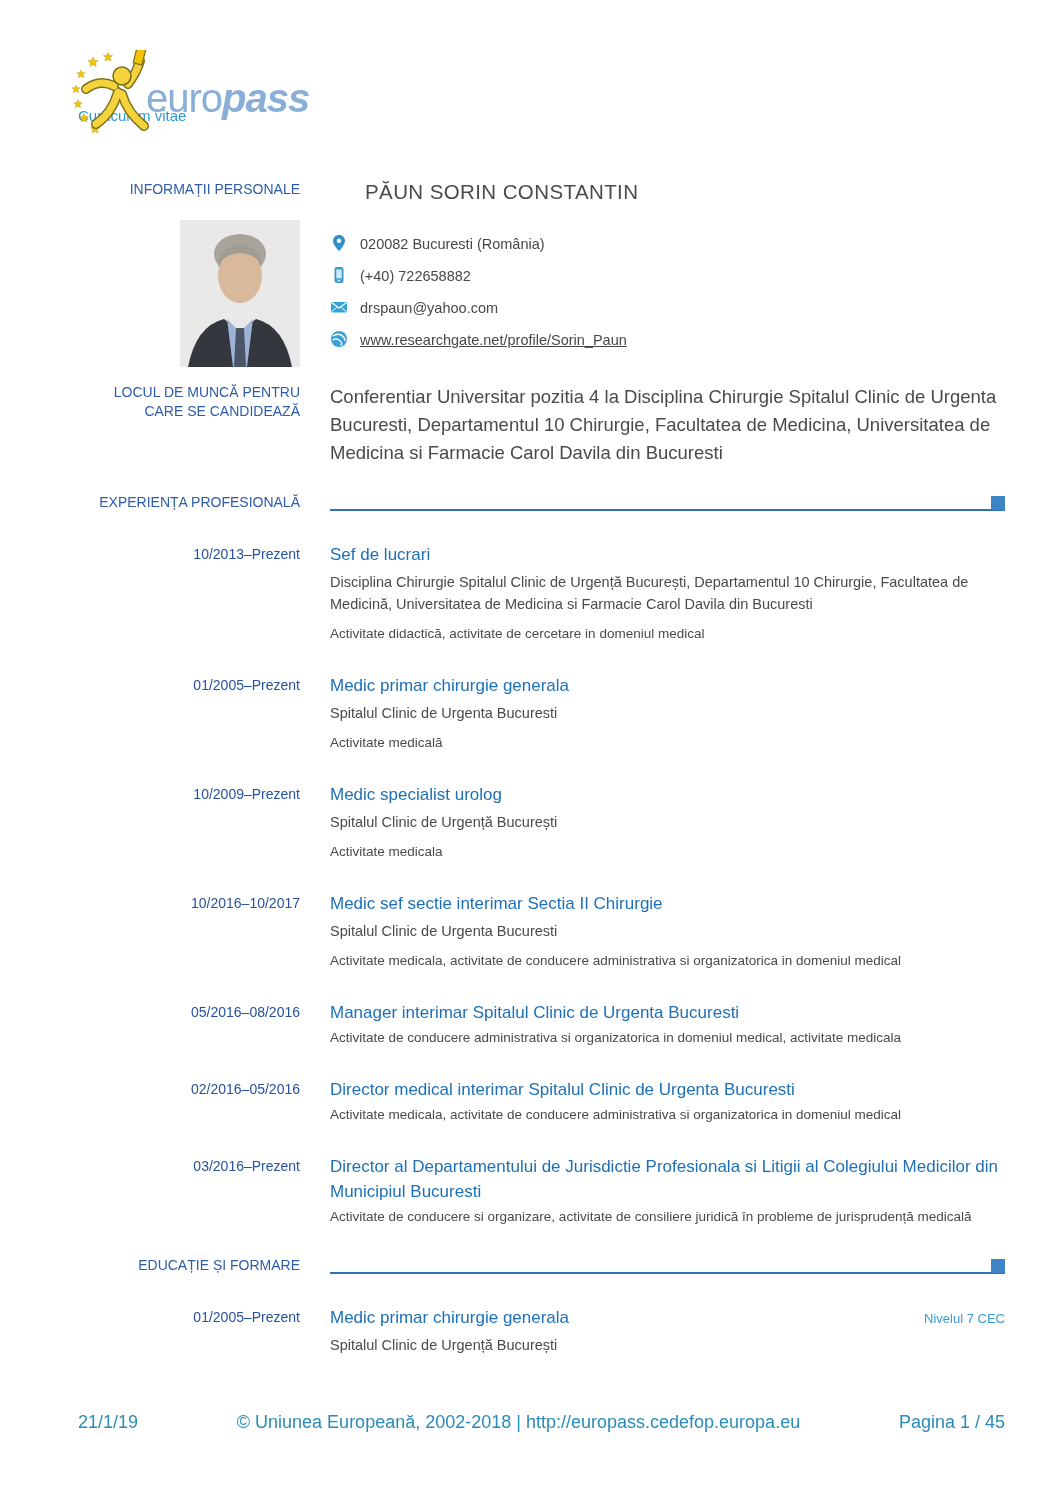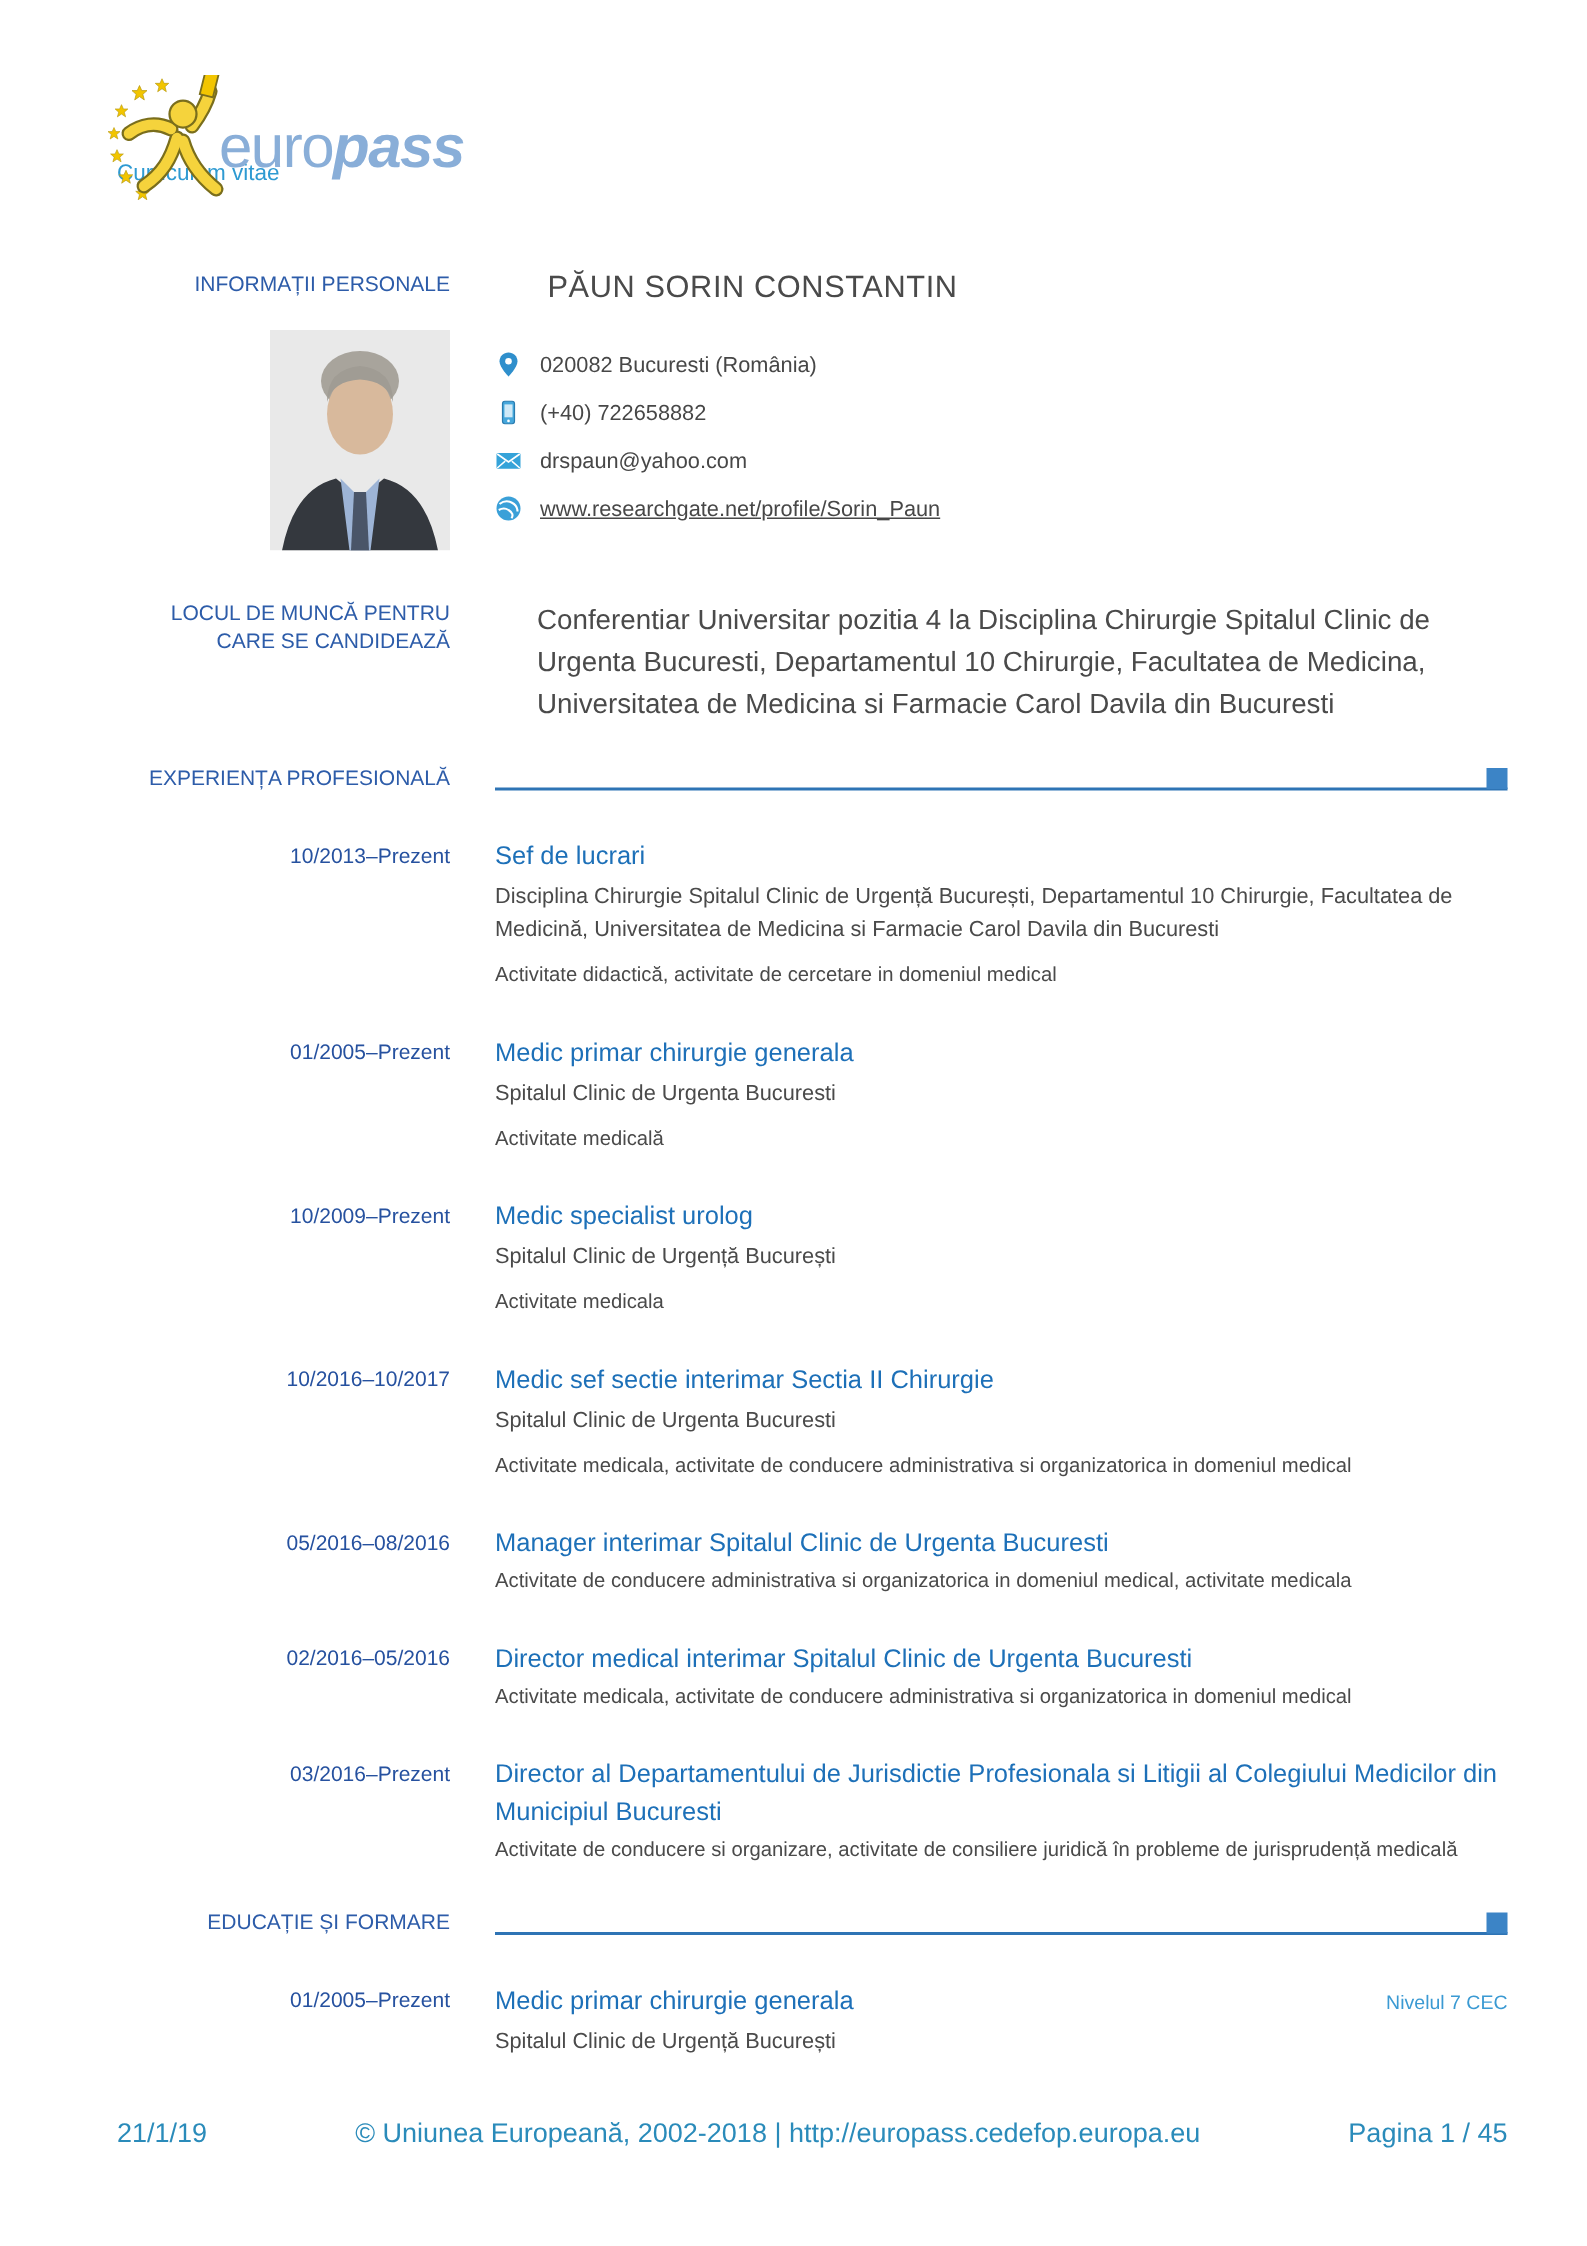--- a/index.html
+++ b/index.html
@@ -25,21 +25,21 @@
 
   
   .contact-row{margin-top:16px;}
   .photo{display:block;margin-left:auto;width:120px;height:147px;}
   .contact-list{padding-top:0;}
   .contact-item{display:flex;align-items:flex-end;height:32px;font-size:14.5px;color:#474747;}
   .contact-item .cicon{flex:0 0 18px;width:18px;height:18px;margin-right:12px;display:inline-flex;}
   .website-link{text-decoration:underline;color:#474747;cursor:pointer;}
 
   
-  .job-row{margin-top:32px;gap:28px;}
+  .job-row{margin-top:16px;}
   .job-text{font-size:18.5px;line-height:28px;color:#4a4a4a;}
 
   
   .section-header-row{margin-top:26px;align-items:flex-end;}
   .section-rule{flex:1;position:relative;height:16px;}
   .rule-line{position:absolute;left:0;right:0;bottom:1px;height:2px;background:#2e74b5;}
   .rule-square{position:absolute;right:0;bottom:2px;width:14px;height:14px;background:#3c84c6;}
 
   
   .entry{margin-top:30px;}

